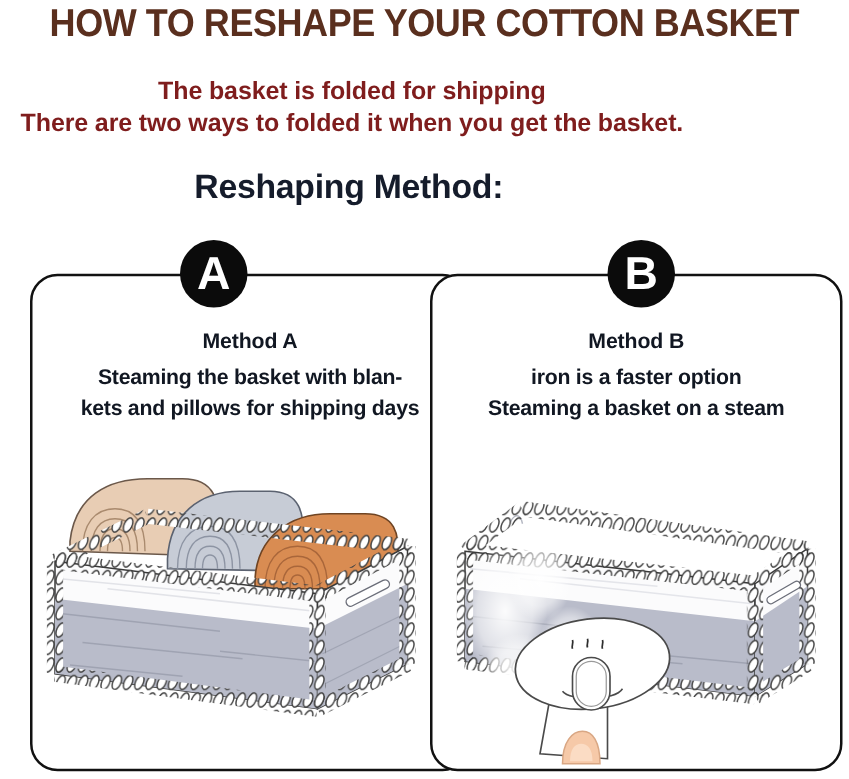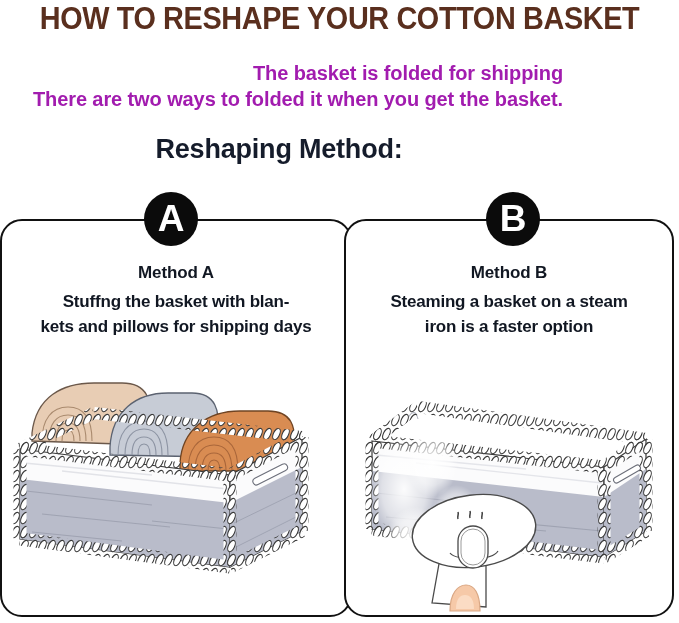--- a/index.html
+++ b/index.html
@@ -32,22 +32,22 @@
     transform: scaleX(0.93);
     transform-origin: center top;
     white-space: nowrap;
     line-height: 1.08;
   }
 
   .subhead {
     position: absolute;
     left: 0;
     width: 563px;
-    text-align: right;
-    color: #a21caf;
+    text-align: center;
+    color: #7f1d1d;
     font-weight: 700;
     font-size: 20px;
     line-height: 26px;
     letter-spacing: -0.1px;
     white-space: nowrap;
   }
   .subhead.l1 { top: 60px; }
   .subhead.l2 { top: 86px; }
 
   .section-title {
@@ -66,21 +66,21 @@
   
   .panel {
     position: absolute;
     top: 219px;
     height: 398px;
     border: 2px solid #111111;
     border-radius: 22px;
     background: #ffffff;
     box-sizing: border-box;
   }
-  .panel.left  { left: 0;   width: 352px; }
+  .panel.left  { left: 24px;   width: 352px; }
   .panel.right { left: 344px; width: 330px; }
 
   
   .badge {
     position: absolute;
     top: 192px;
     width: 54px;
     height: 54px;
     border-radius: 50%;
     background: #0b0b0b;
@@ -142,21 +142,21 @@
 
 <div class="badge a">A</div>
 
 <div class="badge b">B</div>
 
 <div class="panel left">
 
   <div class="panel-heading">Method A</div>
 
   <div class="panel-desc">
-    <div>Stuffng the basket with blan-</div>
+    <div>Steaming the basket with blan-</div>
     <div>kets and pillows for shipping days</div>
   </div>
 
   <div class="art">
     <svg width="326" height="250" viewBox="0 0 326 250">
       <defs>
 
         <pattern id="ropeA" width="9" height="14" patternUnits="userSpaceOnUse" patternTransform="rotate(0)">
           <ellipse cx="4.5" cy="7" rx="3.1" ry="6" fill="#ffffff" stroke="#3a3a3a" stroke-width="1.1" transform="rotate(25 4.5 7)"></ellipse>
         </pattern>
@@ -250,22 +250,22 @@
       </g>
     </svg>
   </div>
 </div>
 
 <div class="panel right">
 
   <div class="panel-heading">Method B</div>
 
   <div class="panel-desc">
+    <div>iron is a faster option</div>
     <div>Steaming a basket on a steam</div>
-    <div>iron is a faster option</div>
   </div>
 
   <div class="art">
     <svg width="326" height="250" viewBox="0 0 326 250">
       <defs>
         <pattern id="ropeB" width="9" height="14" patternUnits="userSpaceOnUse">
           <ellipse cx="4.5" cy="7" rx="3.1" ry="6" fill="#ffffff" stroke="#3a3a3a" stroke-width="1.1" transform="rotate(25 4.5 7)"></ellipse>
         </pattern>
         <clipPath id="clipBodyB">
           <path d="M26,70 L26,158 L258,186 L258,96 Z"></path>

